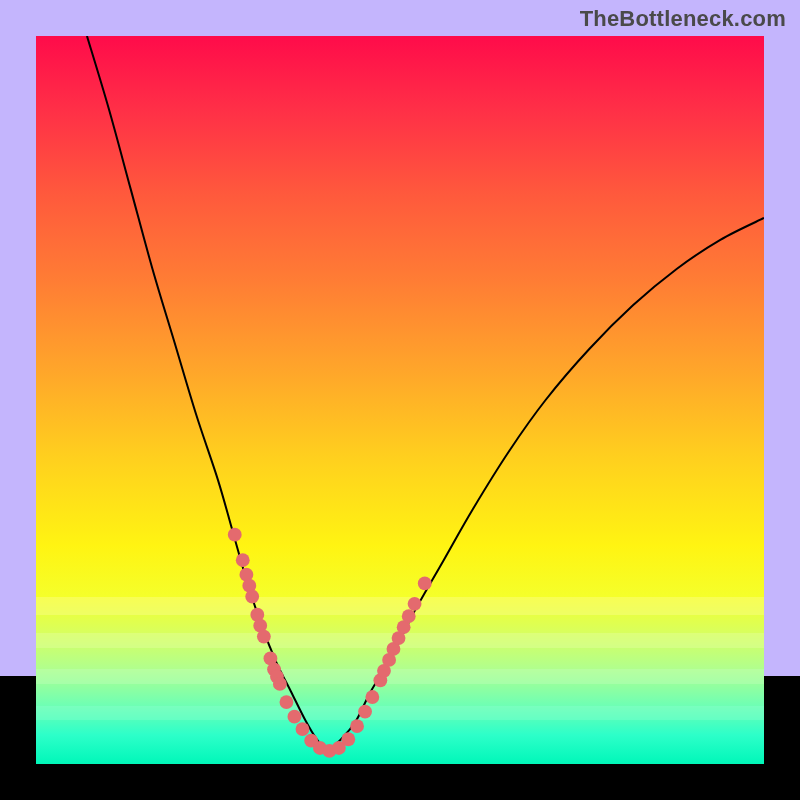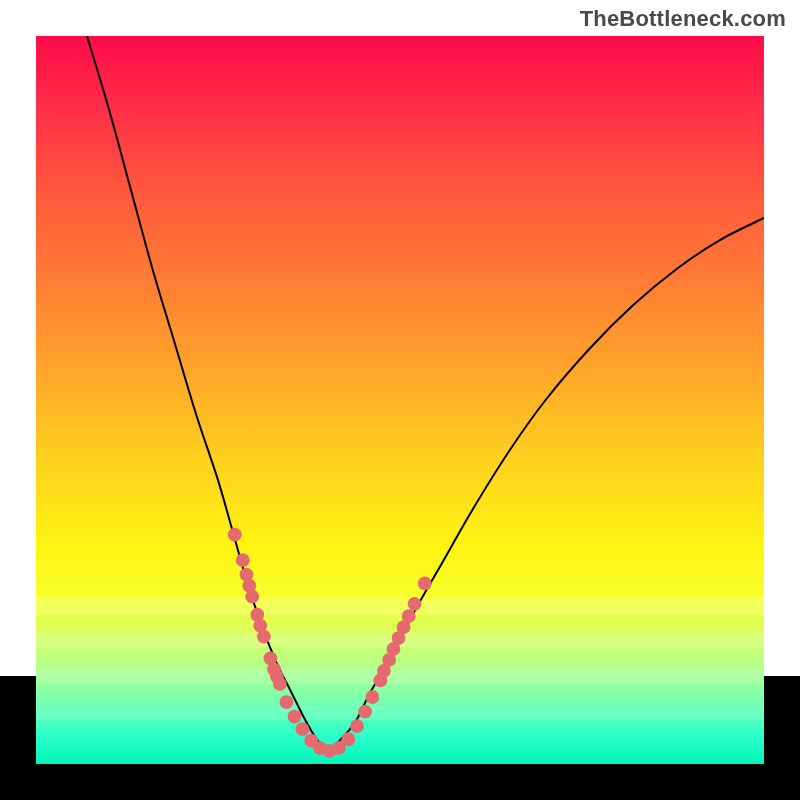--- a/index.html
+++ b/index.html
@@ -8,21 +8,21 @@
     width: 800px;
     height: 800px;
     background: #000;
     font-family: Arial, Helvetica, sans-serif;
     overflow: hidden;
   }
   .frame {
     position: relative;
     width: 800px;
     height: 676px;
-    background: #ffffff;
+    background: #c4b5fd;
   }
   .watermark {
     position: absolute;
     top: 6px;
     right: 14px;
     color: #4a4a4a;
     font-size: 22px;
     font-weight: 600;
     letter-spacing: 0.2px;
     z-index: 5;

